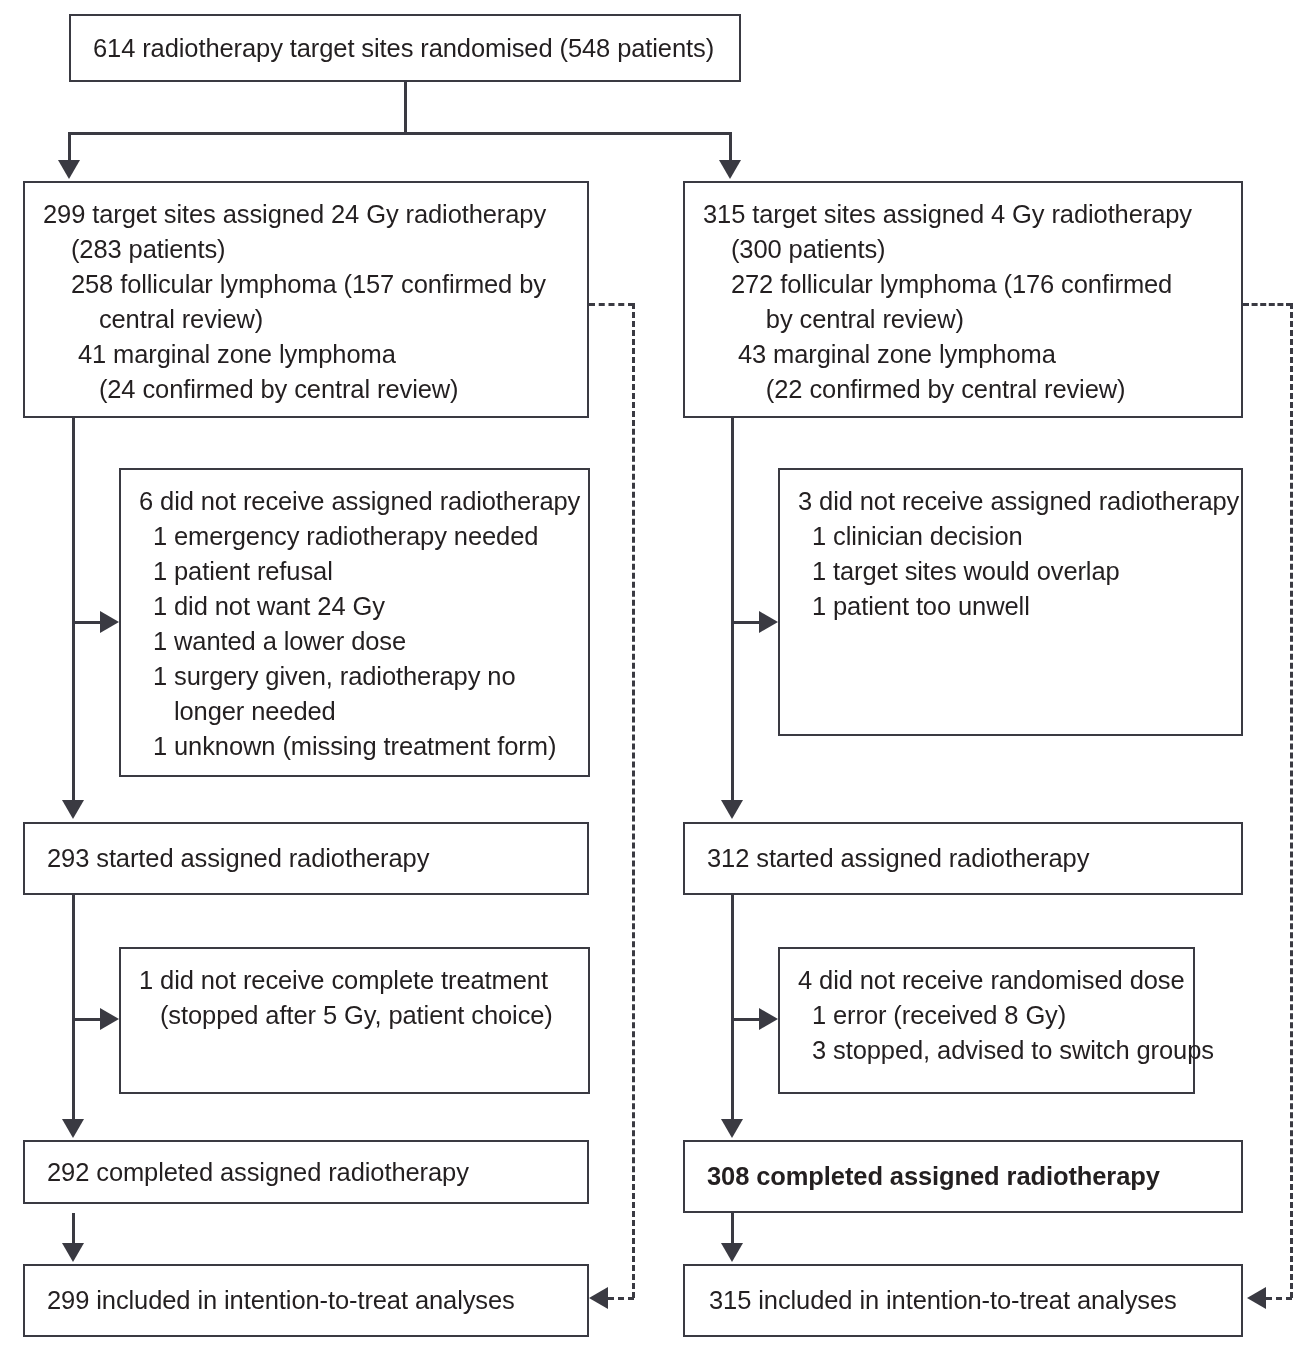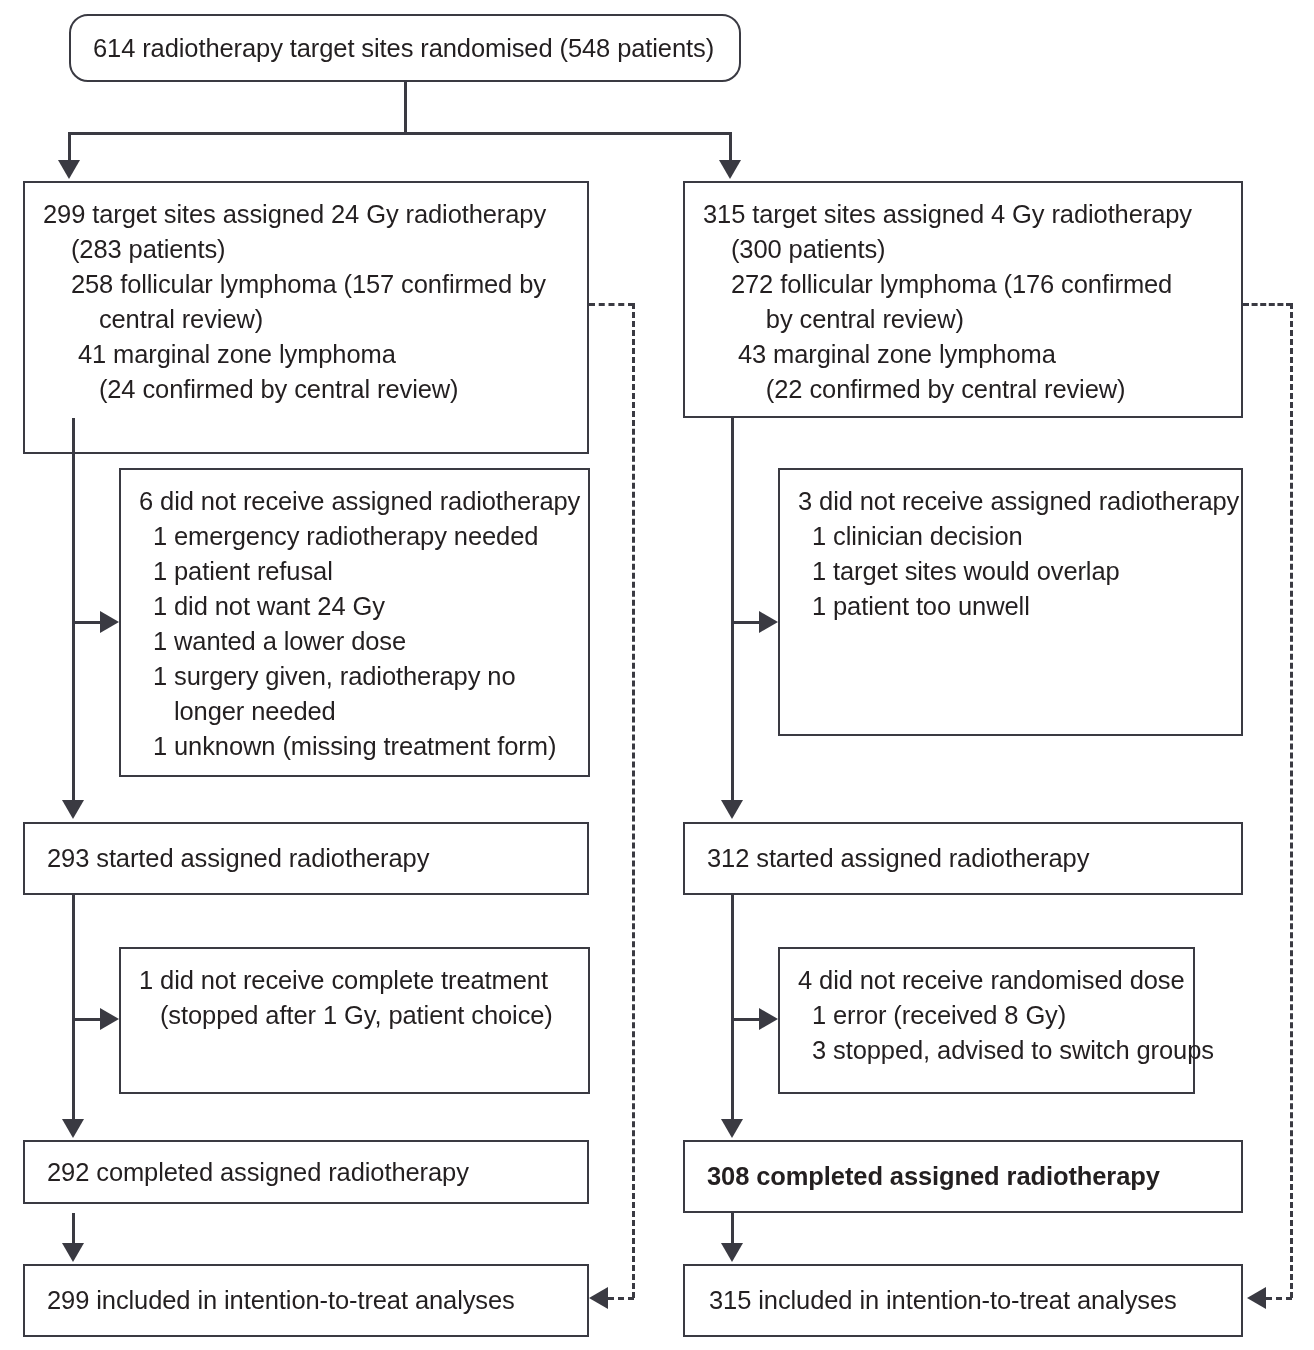--- a/index.html
+++ b/index.html
@@ -65,32 +65,32 @@
     position:absolute;
     height:0;
     border-top:3px dashed #3a3a42;
   }
 </style>
 </head>
 <body>
 
 <div id="stage">
 
-  <div class="box ctr pad-l" style="left:69px; top:14px; width:672px; height:68px;border-radius:19px;">
+  <div class="box ctr pad-l" style="left:69px; top:14px; width:672px; height:68px;">
     <span class="txt">614 radiotherapy target sites randomised (548 patients)</span>
   </div>
 
   <div class="vline" style="left:404px; top:82px; height:52px;"></div>
   <div class="hline" style="left:68px; top:132px; width:662px;"></div>
   <div class="vline" style="left:68px; top:132px; height:30px;"></div>
   <div class="arrow-down" style="left:58px; top:160px;"></div>
   <div class="vline" style="left:729px; top:132px; height:30px;"></div>
   <div class="arrow-down" style="left:719px; top:160px;"></div>
 
-  <div class="box pad-box" style="left:23px; top:181px; width:566px; height:273px;">
+  <div class="box pad-box" style="left:23px; top:181px; width:566px; height:237px;">
     <div class="txt">299 target sites assigned 24 Gy radiotherapy</div>
     <div class="txt">    (283 patients)</div>
     <div class="txt">    258 follicular lymphoma (157 confirmed by</div>
     <div class="txt">        central review)</div>
     <div class="txt">     41 marginal zone lymphoma</div>
     <div class="txt">        (24 confirmed by central review)</div>
   </div>
 
   <div class="vline" style="left:72px; top:418px; height:384px;"></div>
   <div class="arrow-down" style="left:62px; top:800px;"></div>
@@ -114,21 +114,21 @@
   </div>
 
   <div class="vline" style="left:72px; top:895px; height:226px;"></div>
   <div class="arrow-down" style="left:62px; top:1119px;"></div>
 
   <div class="hline" style="left:72px; top:1018px; width:40px;"></div>
   <div class="arrow-right" style="left:100px; top:1008px;"></div>
 
   <div class="box pad-box" style="left:119px; top:947px; width:471px; height:147px;">
     <div class="txt">1 did not receive complete treatment</div>
-    <div class="txt">   (stopped after 1 Gy, patient choice)</div>
+    <div class="txt">   (stopped after 5 Gy, patient choice)</div>
   </div>
 
   <div class="box ctr pad-l" style="left:23px; top:1140px; width:566px; height:64px;">
     <span class="txt">292 completed assigned radiotherapy</span>
   </div>
 
   <div class="vline" style="left:72px; top:1213px; height:32px;"></div>
   <div class="arrow-down" style="left:62px; top:1243px;"></div>
 
   <div class="box ctr pad-l" style="left:23px; top:1264px; width:566px; height:73px;text-align:center;">

